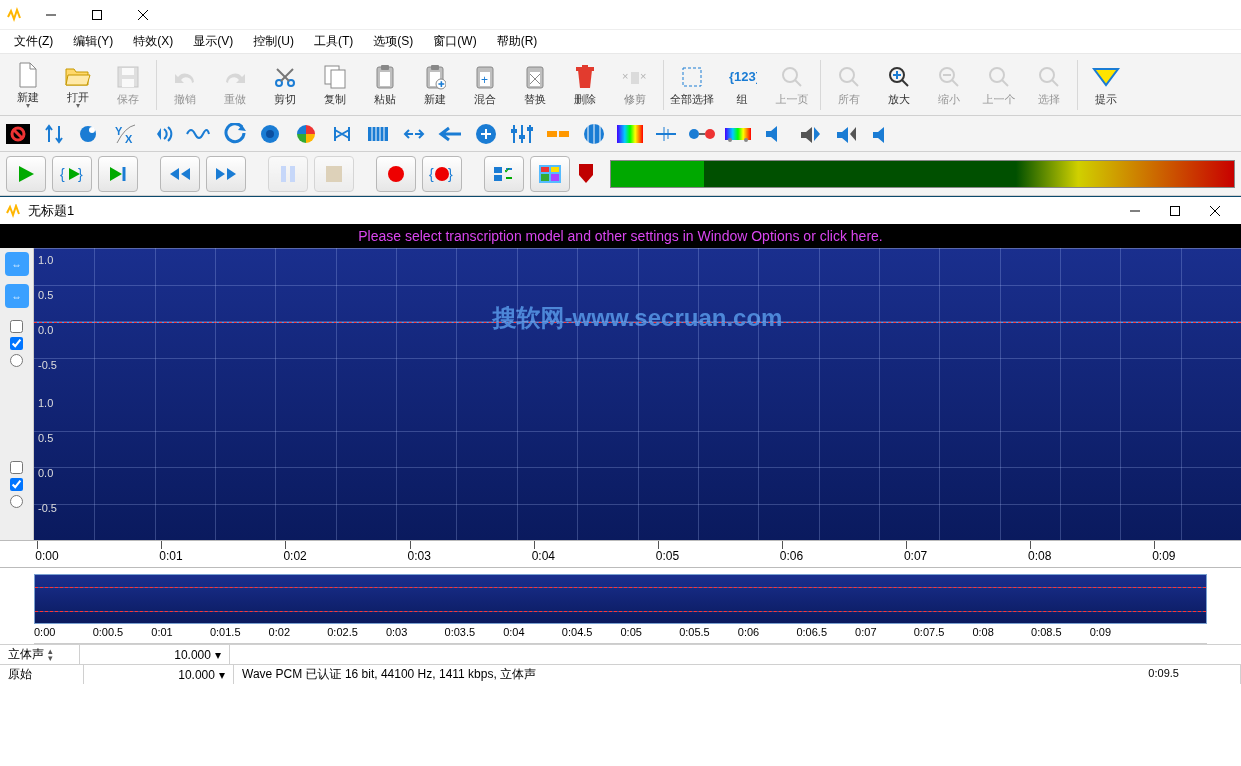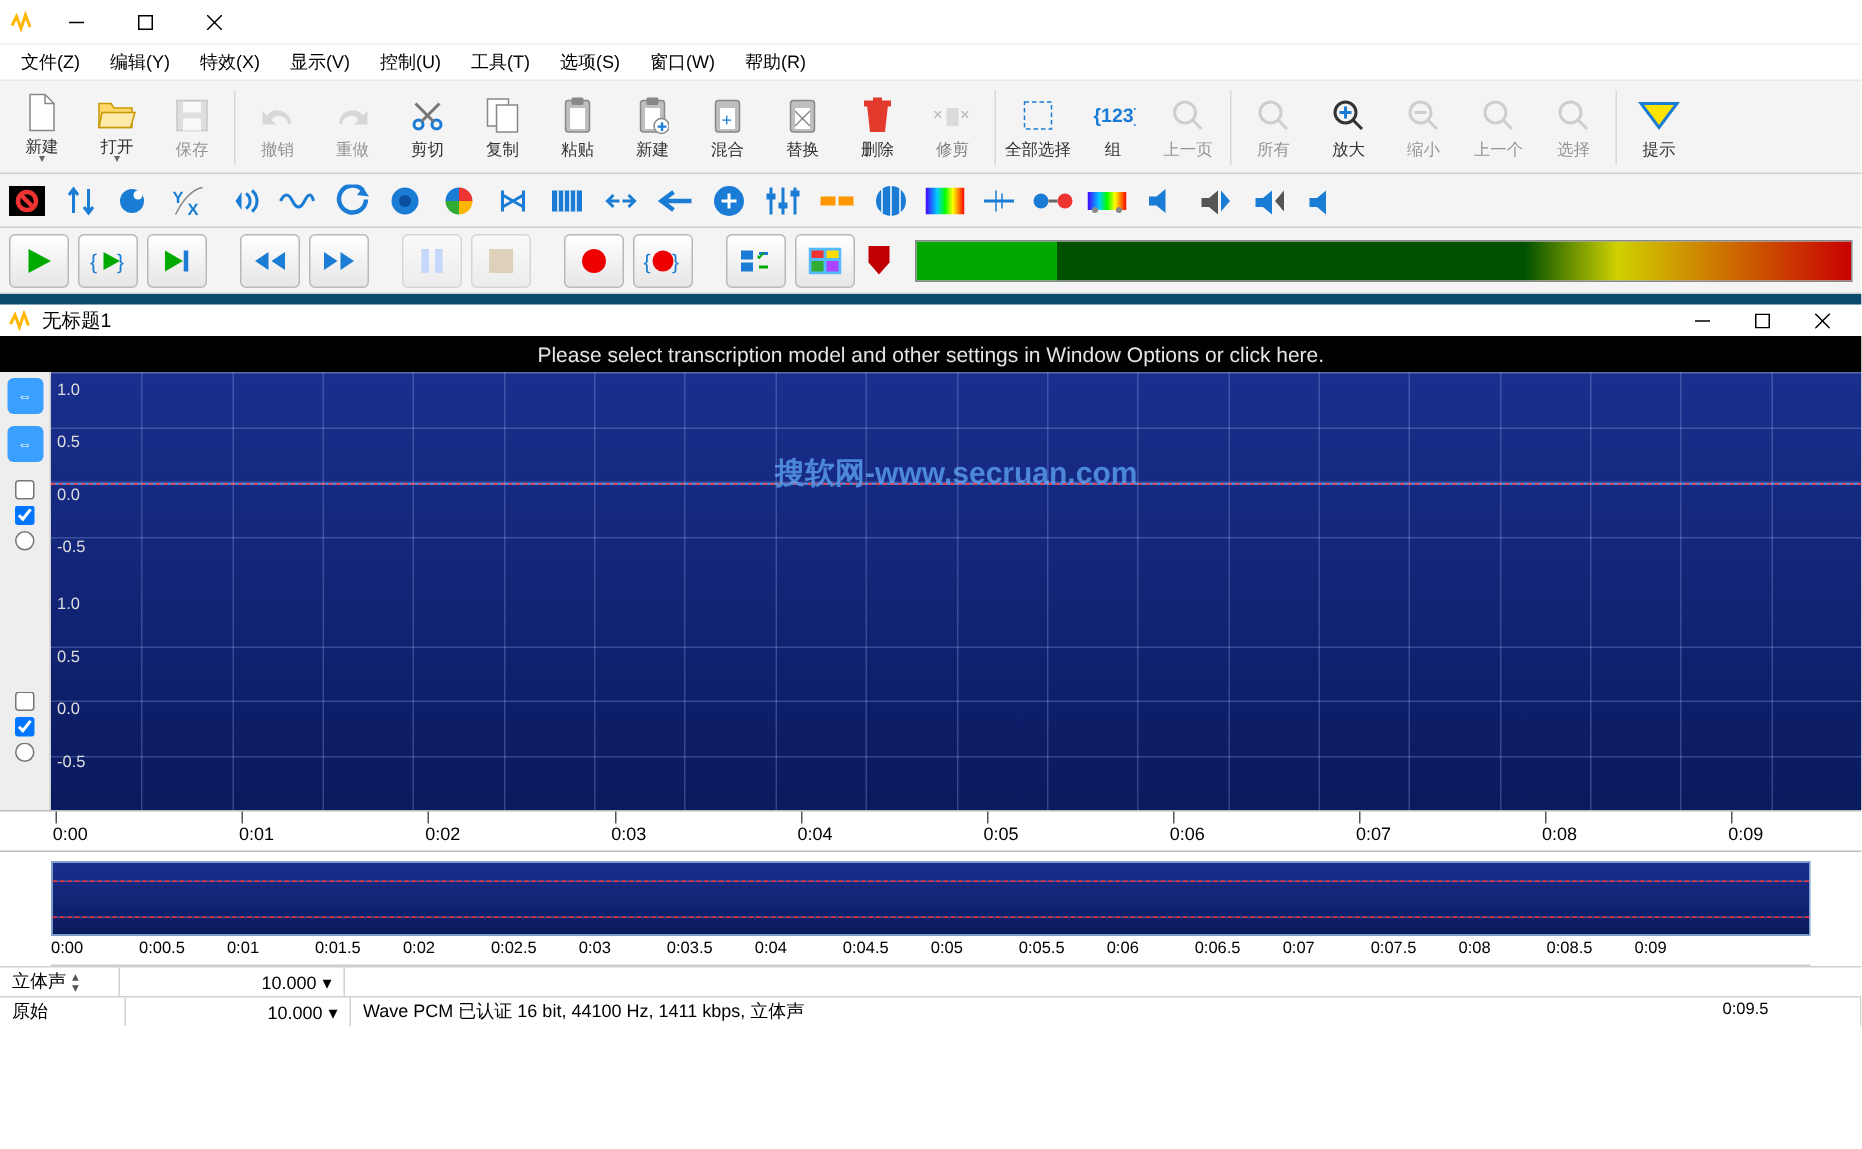--- a/index.html
+++ b/index.html
@@ -26,42 +26,42 @@
 .fxbar { height:36px; display:flex; align-items:center; background:#f4f4f4; border-bottom:1px solid #d0d0d0; padding:0 4px; gap:8px; overflow:hidden;}
 .fx-btn { width:28px; height:28px; display:flex; align-items:center; justify-content:center; cursor:default;}
 
 
 .transport { height:44px; display:flex; align-items:center; background:#f4f4f4; border-bottom:1px solid #d0d0d0; padding:0 6px; gap:6px;}
 .tr-btn { width:40px; height:36px; display:flex; align-items:center; justify-content:center; border:1px solid #b8b8b8; border-radius:4px; background:linear-gradient(#fff,#e6e6e6); cursor:default;}
 .time-disp { margin-left:8px; padding:4px 10px; background:#000; border:2px inset #555; color:#0f0; font-family:"Consolas",monospace; font-size:22px; letter-spacing:1px;}
 .level-meter { flex:1; height:28px; margin-left:8px; background:linear-gradient(to right,#00a800,#00a800 15%,#005000 15%,#005000 65%,#d0d000 75%,#c80000 100%); border:1px solid #888;}
 
 
-.doc-title { height:28px; display:flex; align-items:center; padding:0 6px; background:#fff; border-top:7px solid #0c4a6e;}
+.doc-title { height:28px; display:flex; align-items:center; padding:0 6px; background:#fff; border-top:1px solid #0c4a6e;}
 .doc-title .title { flex:1; font-size:13px;}
 .doc-title .win-btn { width:40px; height:26px; display:flex; align-items:center; justify-content:center;}
 
 
-.banner { height:24px; background:#000; color:#e5e5e5; display:flex; align-items:center; justify-content:center; font-size:14px;}
+.banner { height:24px; background:#000; color:#d946ef; display:flex; align-items:center; justify-content:center; font-size:14px;}
 
 
 .wave-wrap { display:flex; height:292px; background:#fff;}
 .wave-gutter { width:34px; background:#eee; border-right:1px solid #ccc; display:flex; flex-direction:column; position:relative;}
 .gutter-handle{ width:24px; height:24px; margin:4px auto; background:#3aa0ff; border-radius:4px; display:flex; align-items:center; justify-content:center; color:#fff; font-size:10px;}
 .gutter-chk{ margin:2px 4px; }
 .wave-pane { flex:1; position:relative; background:linear-gradient(#1a2f8e,#0a1a5e); overflow:hidden;}
 .channel { position:absolute; left:0; right:0; height:50%; border-top:1px solid rgba(255,255,255,.15);}
 .channel:first-child{ top:0;}
 .channel:last-child{ top:50%;}
 .gridline { position:absolute; top:0; bottom:0; width:1px; background:rgba(180,200,255,.25);}
 .hline { position:absolute; left:0; right:0; height:1px; background:rgba(180,200,255,.25);}
 .sel-line{ position:absolute; left:0; right:0; height:1px; background:#3aa0ff;}
 .red-dash{ position:absolute; left:0; right:0; border-top:1px dashed #ff3a3a;}
 .amp-label{ position:absolute; left:4px; color:#ddd; font-size:11px;}
-.watermark { position:absolute; top:54px; left:50%; transform:translateX(-50%); font-size:20px; font-weight:bold; color:rgba(80,140,220,.95); white-space:nowrap;text-align:right;}
+.watermark { position:absolute; top:54px; left:50%; transform:translateX(-50%); font-size:24px; font-weight:bold; color:rgba(80,140,220,.95); white-space:nowrap;text-align:right;}
 
 
 .ruler { height:28px; position:relative; background:#fff; border-top:1px solid #bbb; border-bottom:1px solid #bbb; font-size:12px;}
 .ruler .tick { position:absolute; top:0; width:1px; height:8px; background:#555;}
 .ruler span { position:absolute; top:8px; transform:translateX(-2px);}
 
 
 .overview { height:50px; margin:6px 34px 0 34px; background:linear-gradient(#1a2f8e,#0a1a5e); border:1px solid #7aa0d0; position:relative;}
 .overview .hline{ background:rgba(180,200,255,.3);}
 .overview .red-dash{ border-top:1px dashed #f33;}

